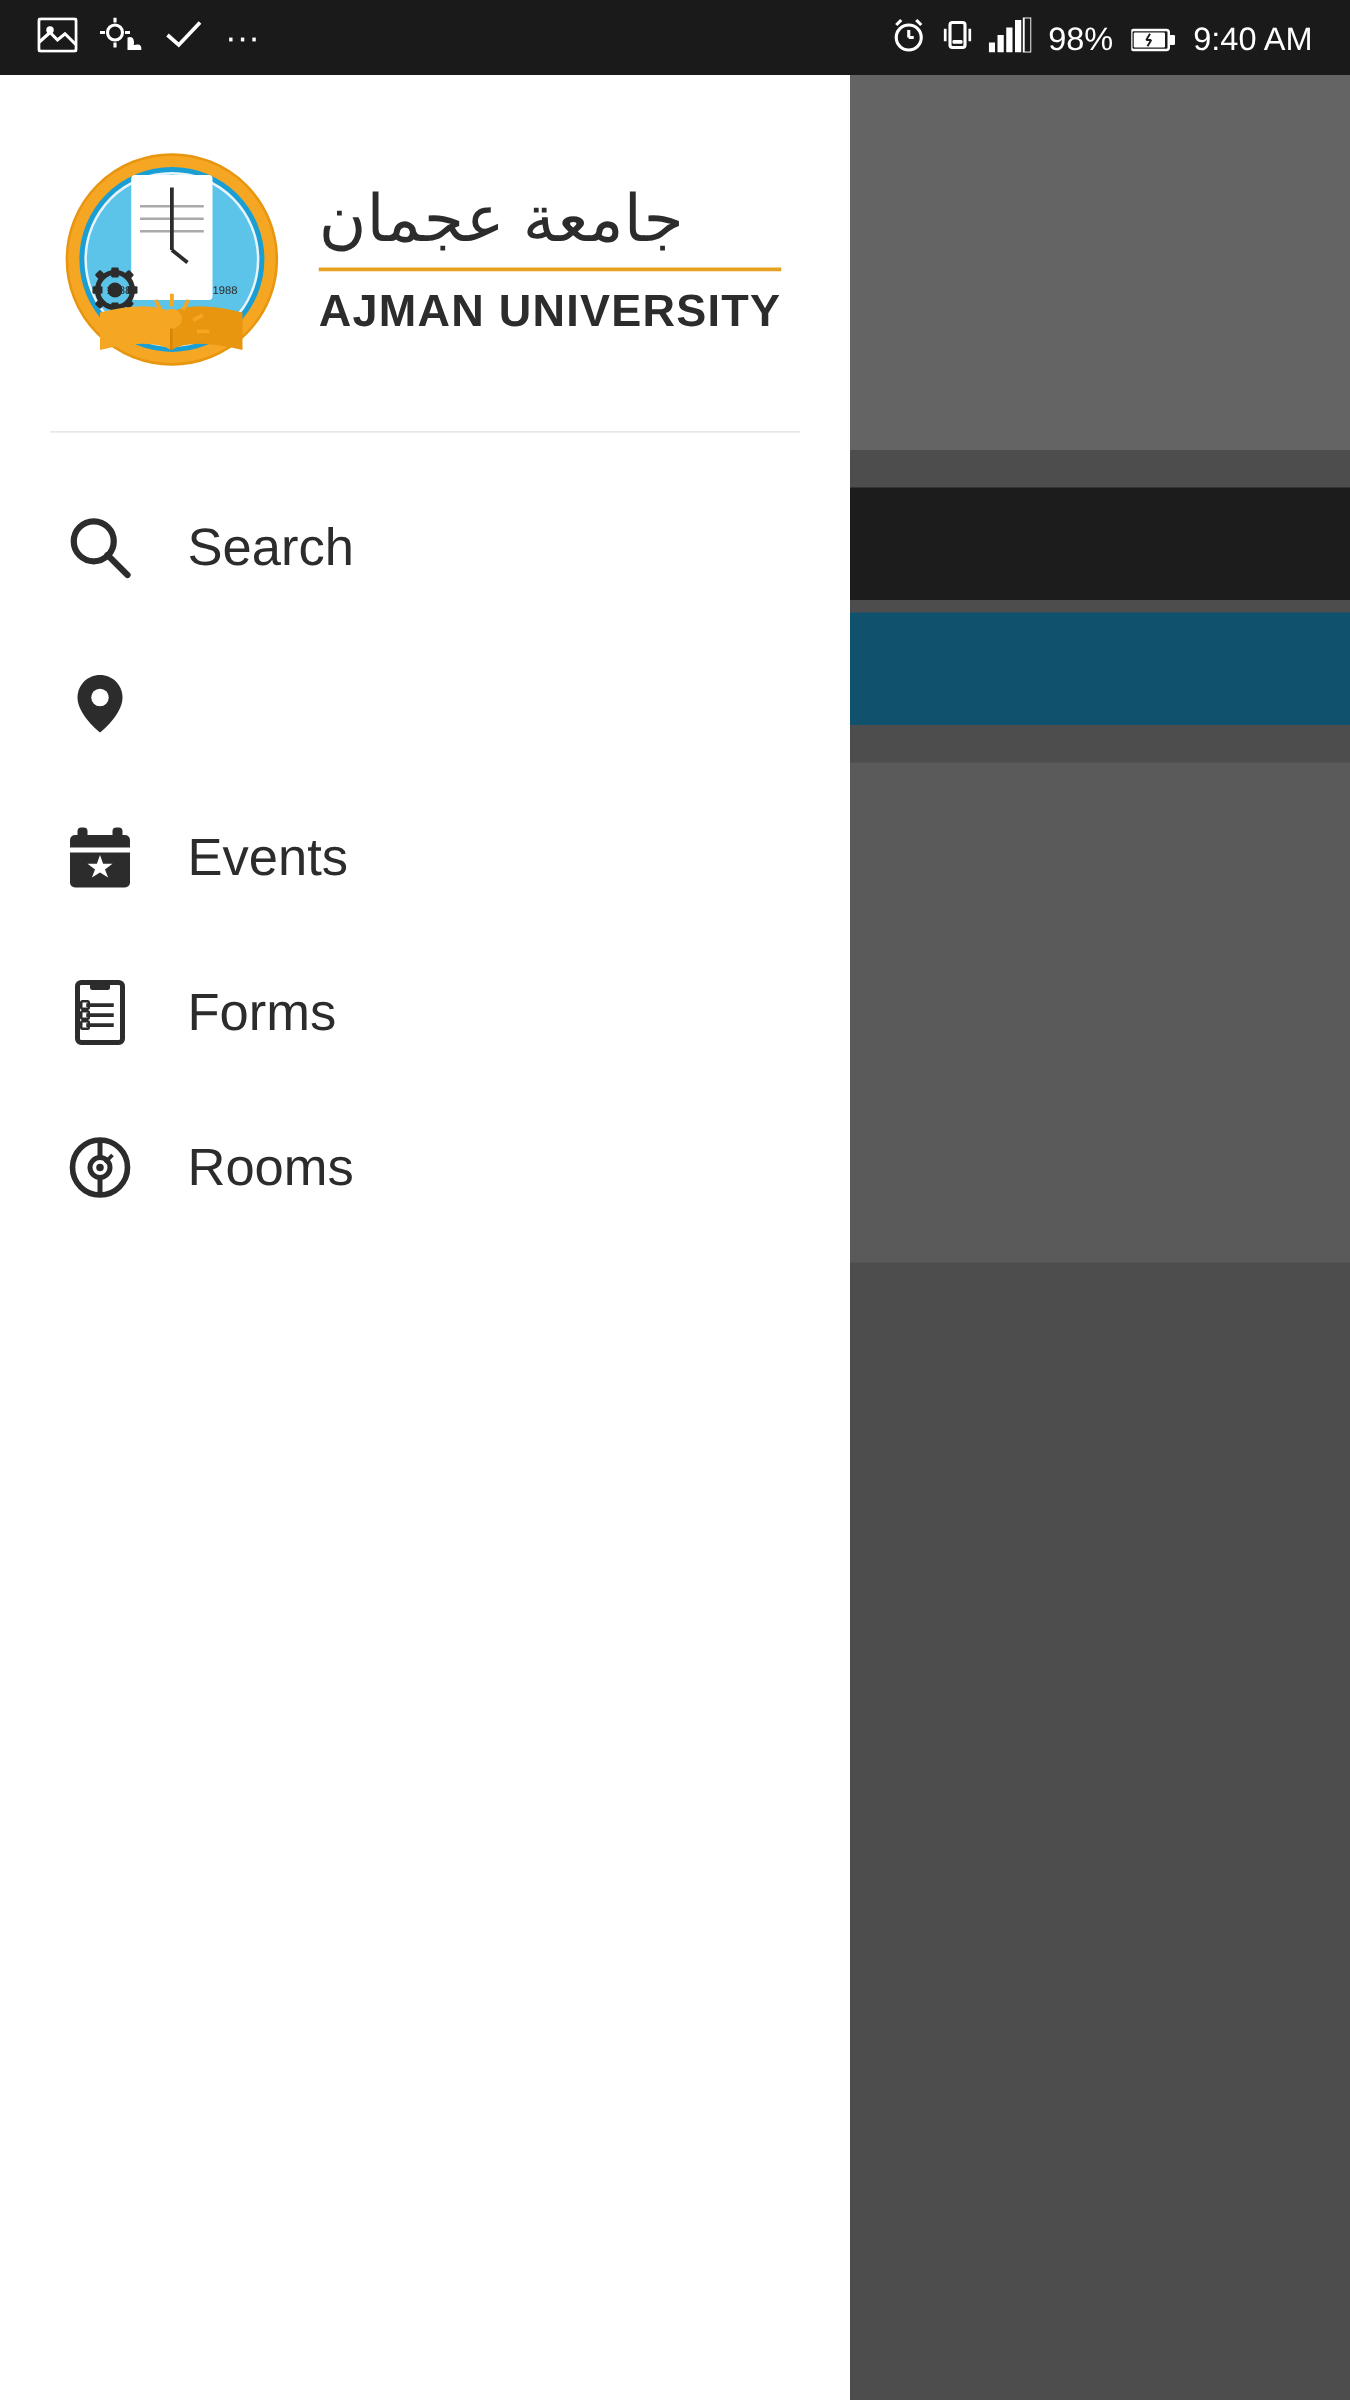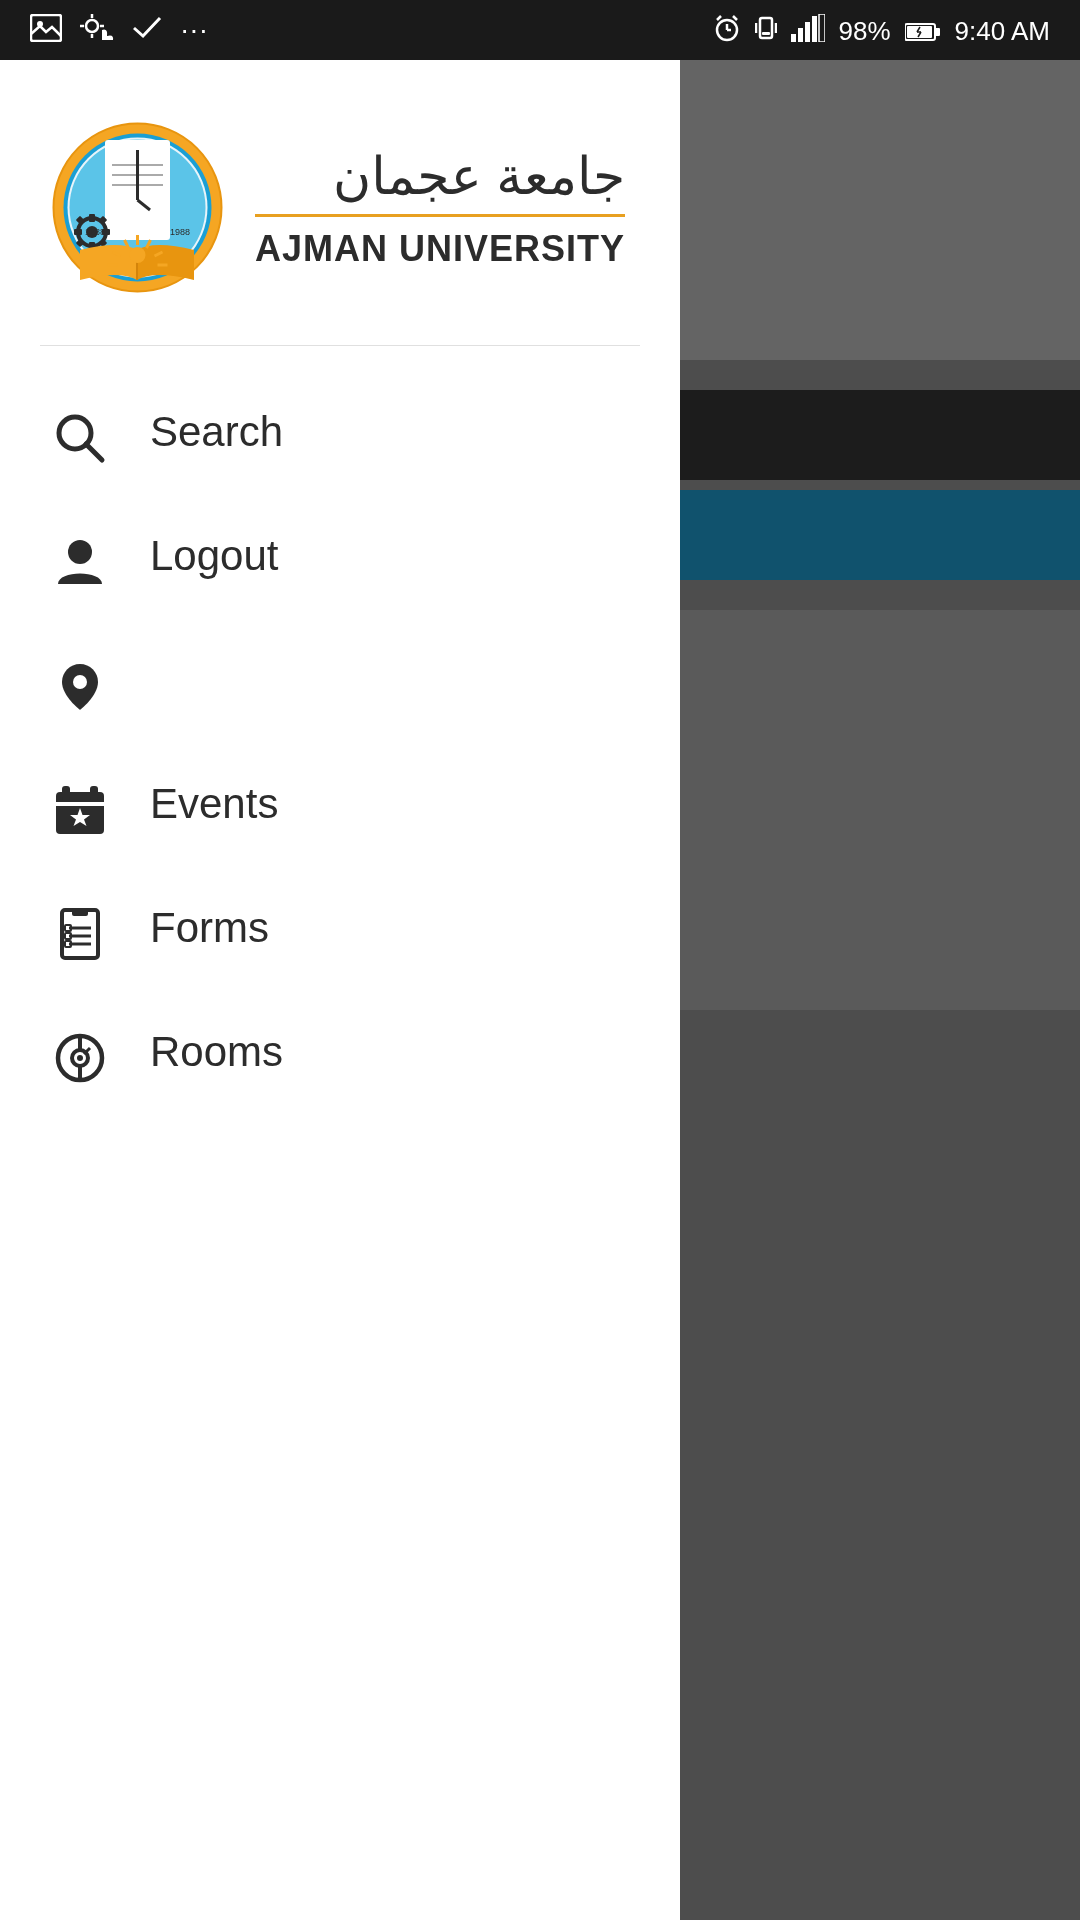--- a/index.html
+++ b/index.html
@@ -129,21 +129,20 @@
     .logo-circle {
       width: 175px;
       height: 175px;
       flex-shrink: 0;
     }
 
     .logo-text {
       display: flex;
       flex-direction: column;
       gap: 8px;
-      text-align: right;
     }
 
     .logo-arabic {
       font-size: 52px;
       color: #2c2c2c;
       font-family: 'Arial', sans-serif;
       font-weight: 400;
       letter-spacing: 2px;
     }
 
@@ -171,20 +170,21 @@
     
     .nav-list {
       display: flex;
       flex-direction: column;
       padding: 30px 0;
       flex: 1;
     }
 
     .nav-item {
       display: flex;
+      align-items: center;
       padding: 32px 50px;
       gap: 40px;
       cursor: pointer;
       transition: background 0.15s;
     }
 
     .nav-icon {
       width: 60px;
       height: 60px;
       display: flex;
@@ -370,29 +370,20 @@
     <div class="nav-item">
       <div class="nav-icon">
         <svg viewBox="0 0 52 52" fill="#2c2c2c">
           <circle cx="21" cy="21" r="16" fill="none" stroke="#2c2c2c" stroke-width="5"></circle>
           <line x1="32" y1="32" x2="48" y2="48" stroke="#2c2c2c" stroke-width="5" stroke-linecap="round"></line>
         </svg>
       </div>
       <span class="nav-label">Search</span>
     </div>
 
-    <div class="nav-item">
-      <div class="nav-icon">
-        <svg viewBox="0 0 52 52" fill="#2c2c2c">
-          <circle cx="26" cy="16" r="12" fill="#2c2c2c"></circle>
-          <path d="M4,48 C4,34 48,34 48,48" fill="#2c2c2c"></path>
-        </svg>
-      </div>
-      <span class="nav-label">Logout</span>
-    </div>
 
     <div class="nav-item">
       <div class="nav-icon">
         <svg viewBox="0 0 52 52" fill="#2c2c2c">
           <path d="M26,4 C16,4 8,12 8,22 C8,36 26,50 26,50 C26,50 44,36 44,22 C44,12 36,4 26,4 Z" fill="#2c2c2c"></path>
           <circle cx="26" cy="22" r="7" fill="white"></circle>
         </svg>
       </div>
     </div>
 

